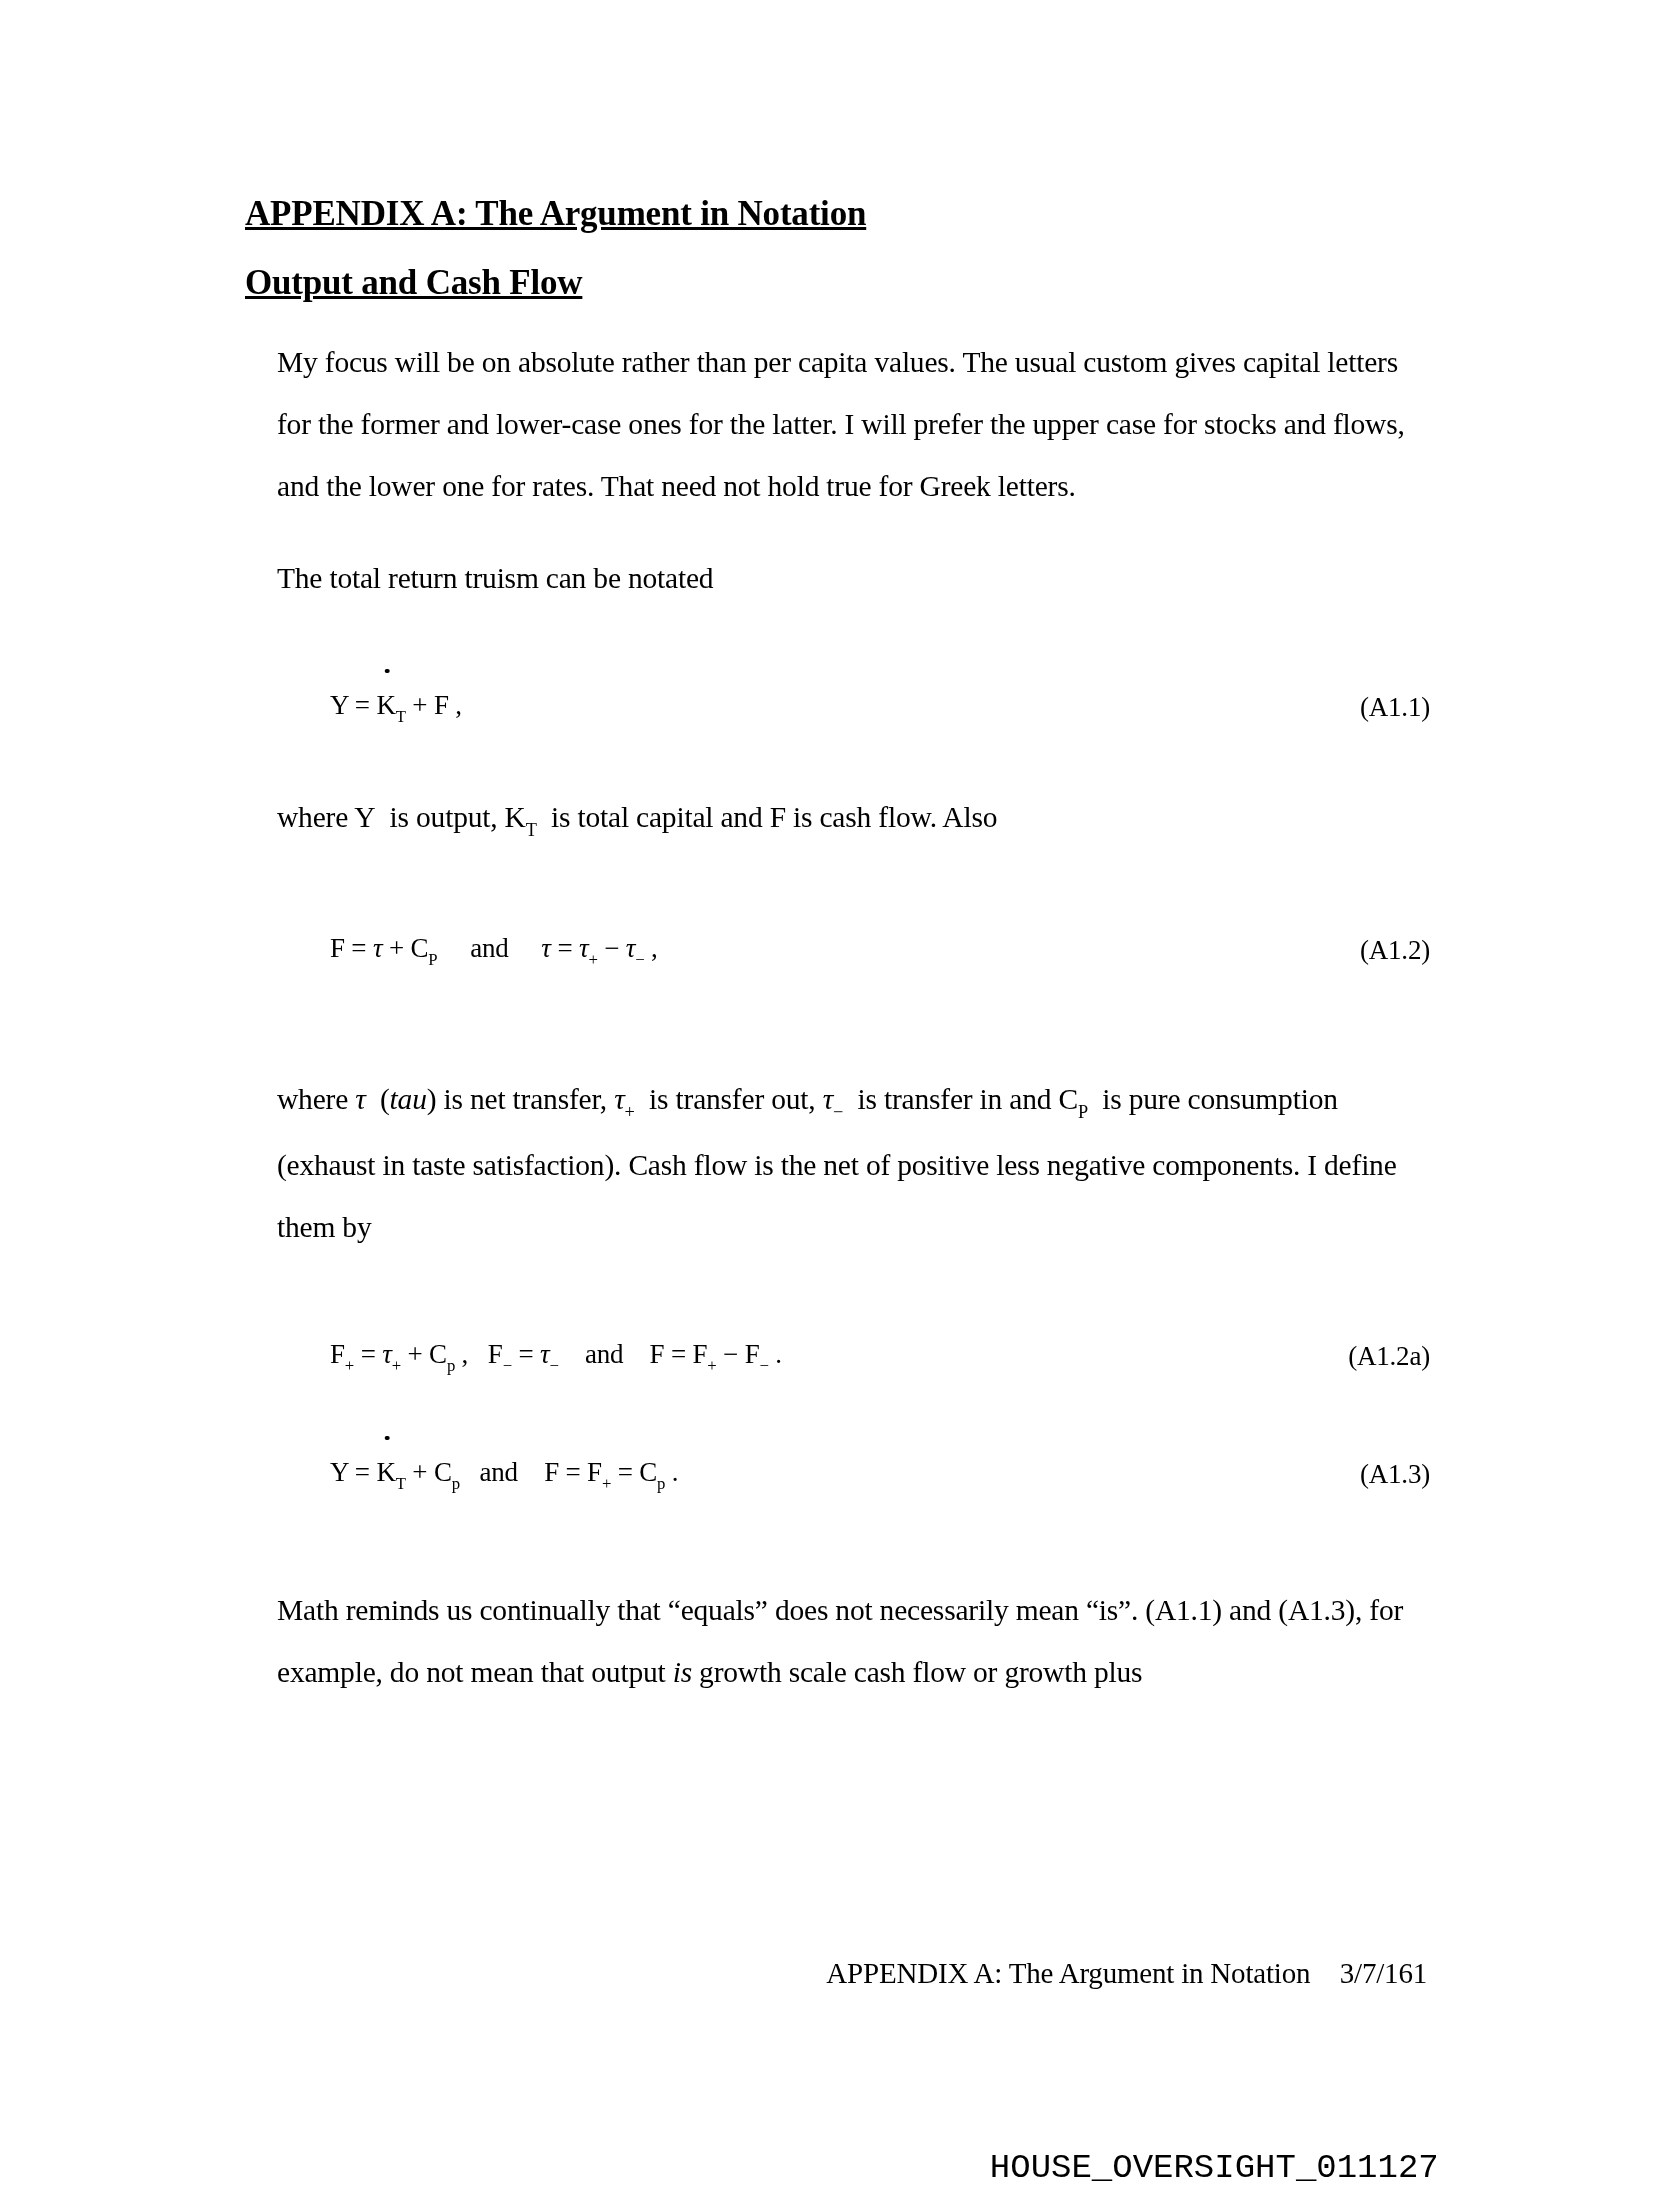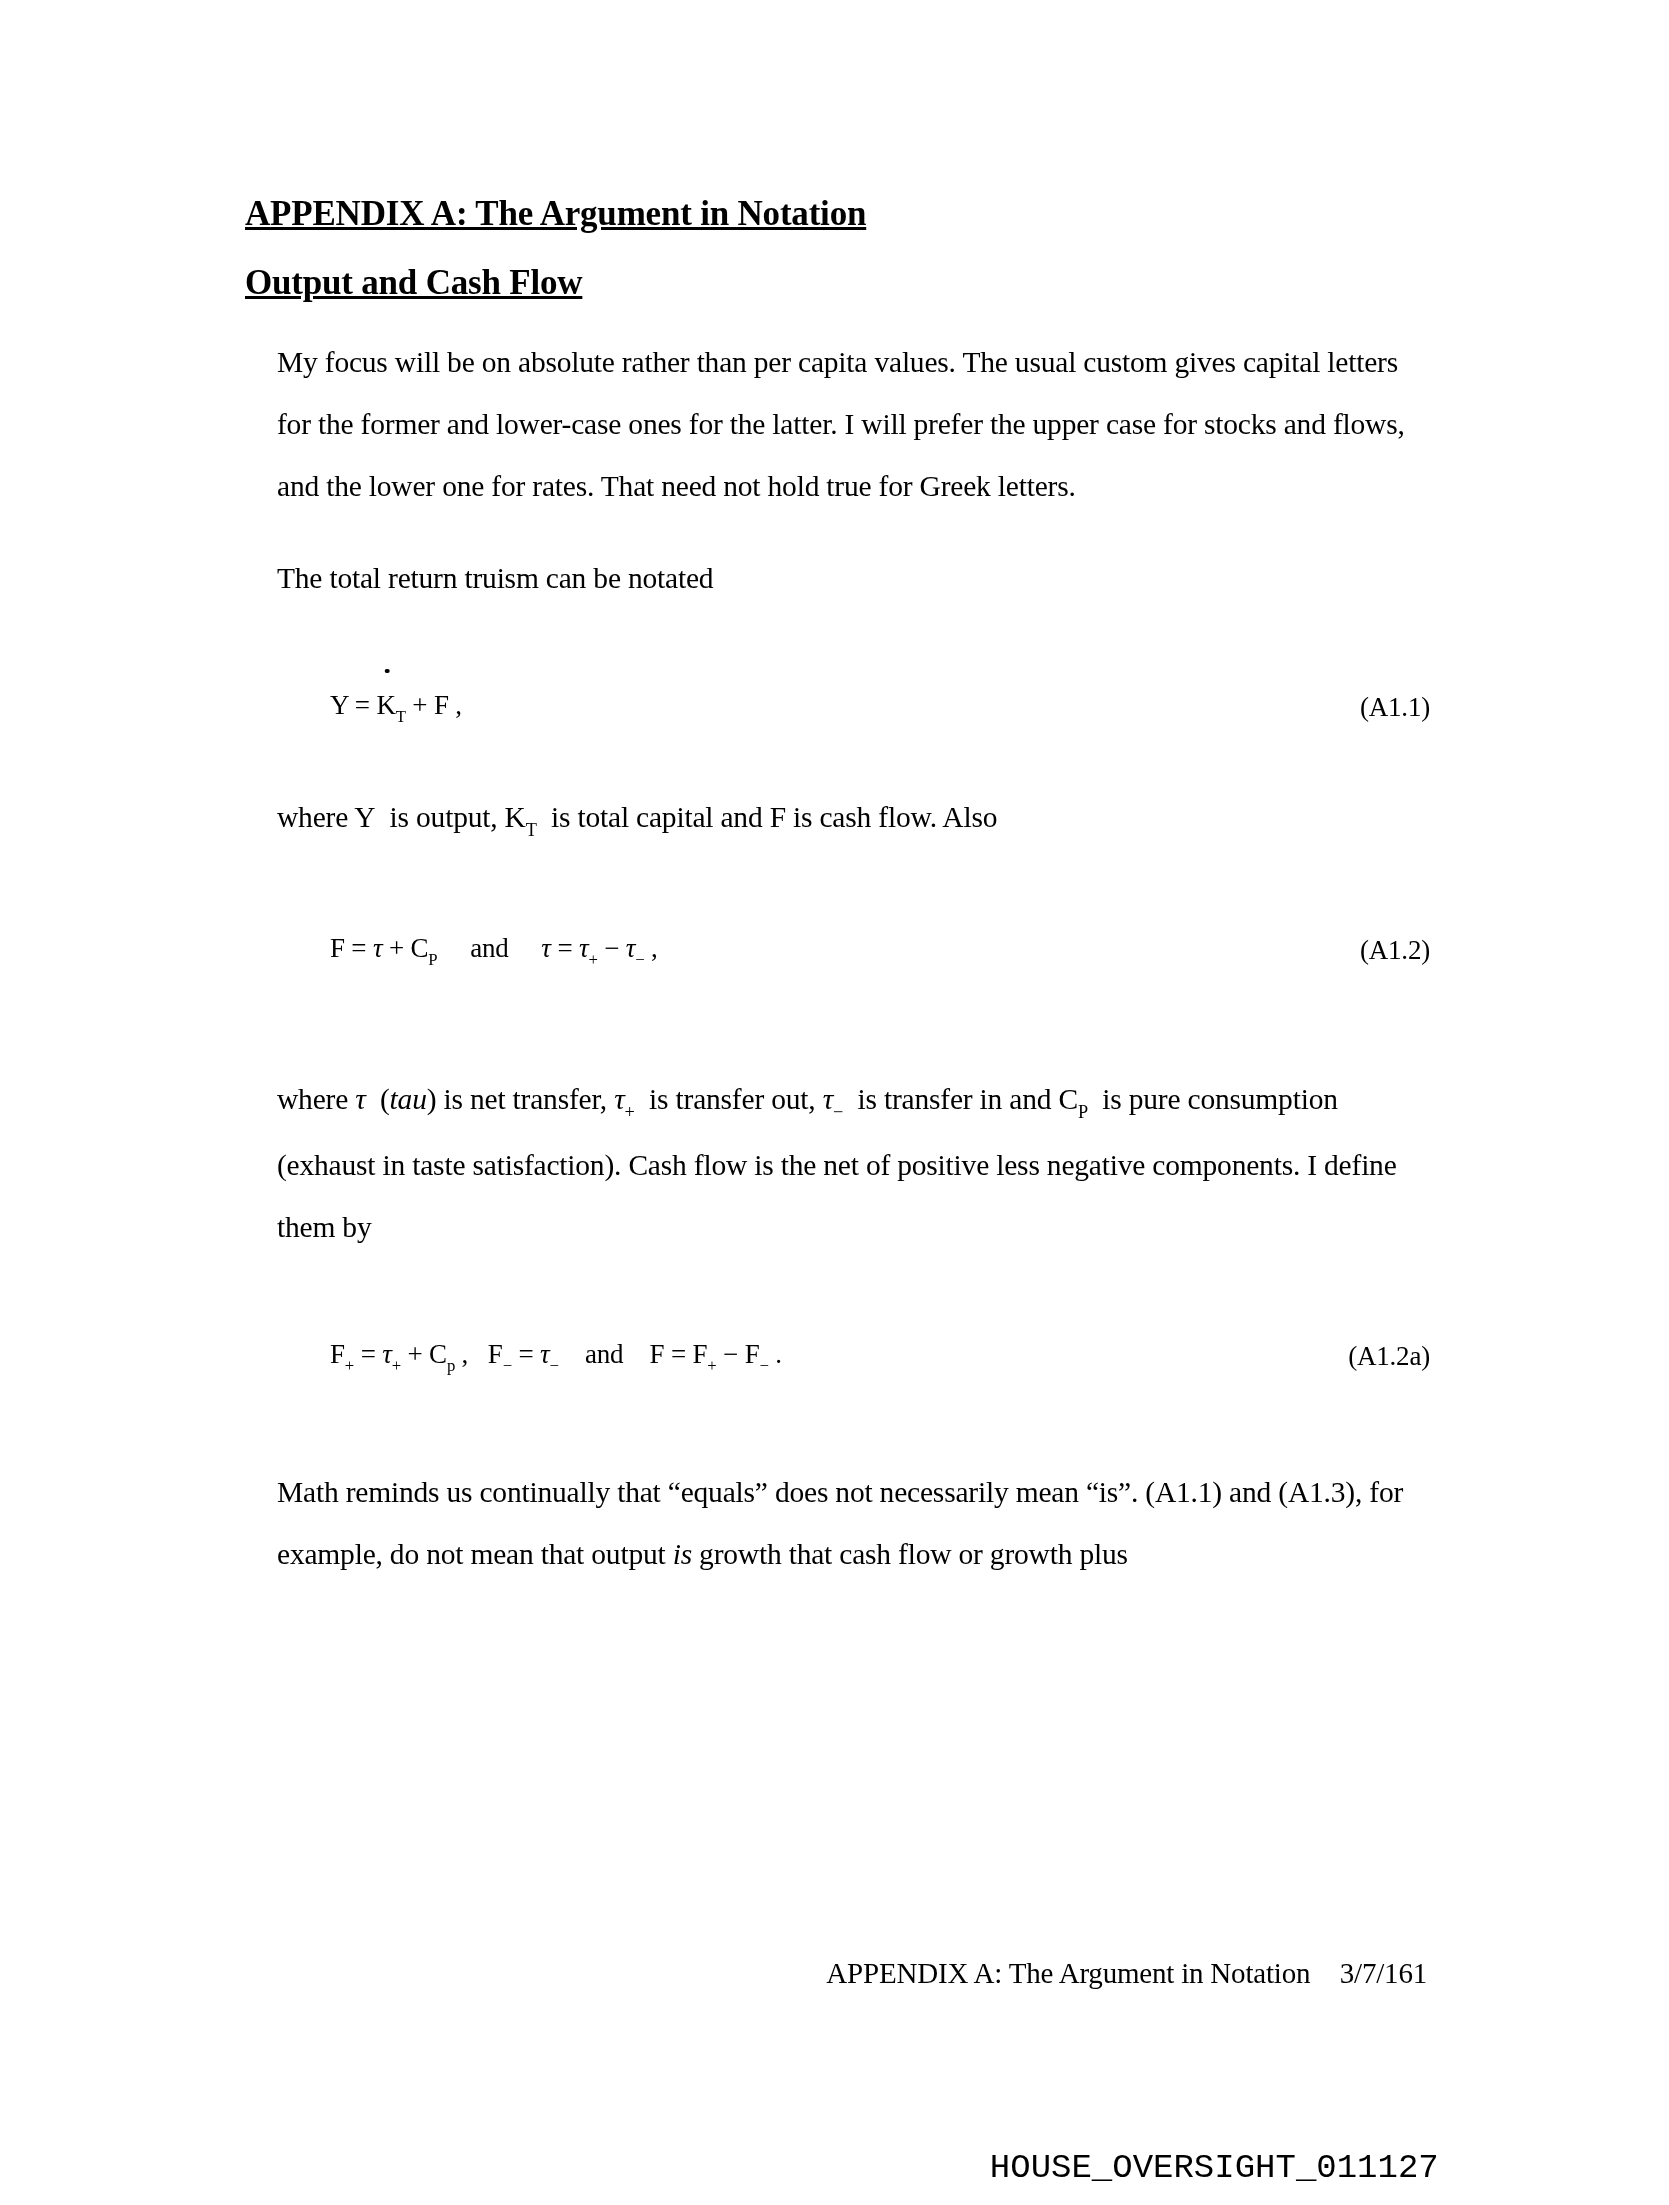--- a/index.html
+++ b/index.html
@@ -107,22 +107,26 @@
     </div>
 
     <div class="para" style="margin-top:85px"><span>where </span><span class="s-i">τ</span><span>&nbsp; (</span><span class="s-i">tau</span><span>) is net transfer, </span><span class="s-i">τ</span><span class="s-sub">+</span><span>&nbsp; is transfer out, </span><span class="s-i">τ</span><span class="s-sub">−</span><span>&nbsp; is transfer in and C</span><span class="s-sub">P</span><span>&nbsp; is pure consumption (exhaust in taste satisfaction). Cash flow is the net of positive less negative components. I define them by</span></div>
 
     <div class="equation" style="margin-top:65px">
       <div class="eq-body"><span>F</span><span class="s-sub">+</span><span> = </span><span class="s-i">τ</span><span class="s-sub">+</span><span> + C</span><span class="s-sub">p</span><span> ,&nbsp;&nbsp; </span><span>F</span><span class="s-sub">−</span><span> = </span><span class="s-i">τ</span><span class="s-sub">−</span><span>&nbsp;&nbsp;&nbsp;&nbsp;and&nbsp;&nbsp;&nbsp;&nbsp;</span><span>F = F</span><span class="s-sub">+</span><span> − F</span><span class="s-sub">−</span><span> .</span></div>
       <div class="eq-label">(A1.2a)</div>
     </div>
 
 
+    <div class="equation" style="margin-top:52px">
+      <div class="eq-body"><span>Y = </span><span class="s-dot">K</span><span class="s-sub">T</span><span> + C</span><span class="s-sub">p</span><span>&nbsp;&nbsp;&nbsp;and&nbsp;&nbsp;&nbsp;&nbsp;</span><span>F = F</span><span class="s-sub">+</span><span> = C</span><span class="s-sub">p</span><span> .</span></div>
+      <div class="eq-label">(A1.3)</div>
+    </div>
 
-    <div class="para" style="margin-top:72px"><span>Math reminds us continually that “equals” does not necessarily mean “is”. (A1.1) and (A1.3), for example, do not mean that output </span><span class="s-i">is</span><span> growth that cash flow or growth plus</span></div>
+    <div class="para" style="margin-top:72px"><span>Math reminds us continually that “equals” does not necessarily mean “is”. (A1.1) and (A1.3), for example, do not mean that output </span><span class="s-i">is</span><span> growth scale cash flow or growth plus</span></div>
 
   </div>
 
   <div class="footer">
     <span>
       <span>APPENDIX A: The Argument in Notation</span><span class="footer-date">3/7/16</span>
     </span>
     <span>1</span>
   </div>
 

